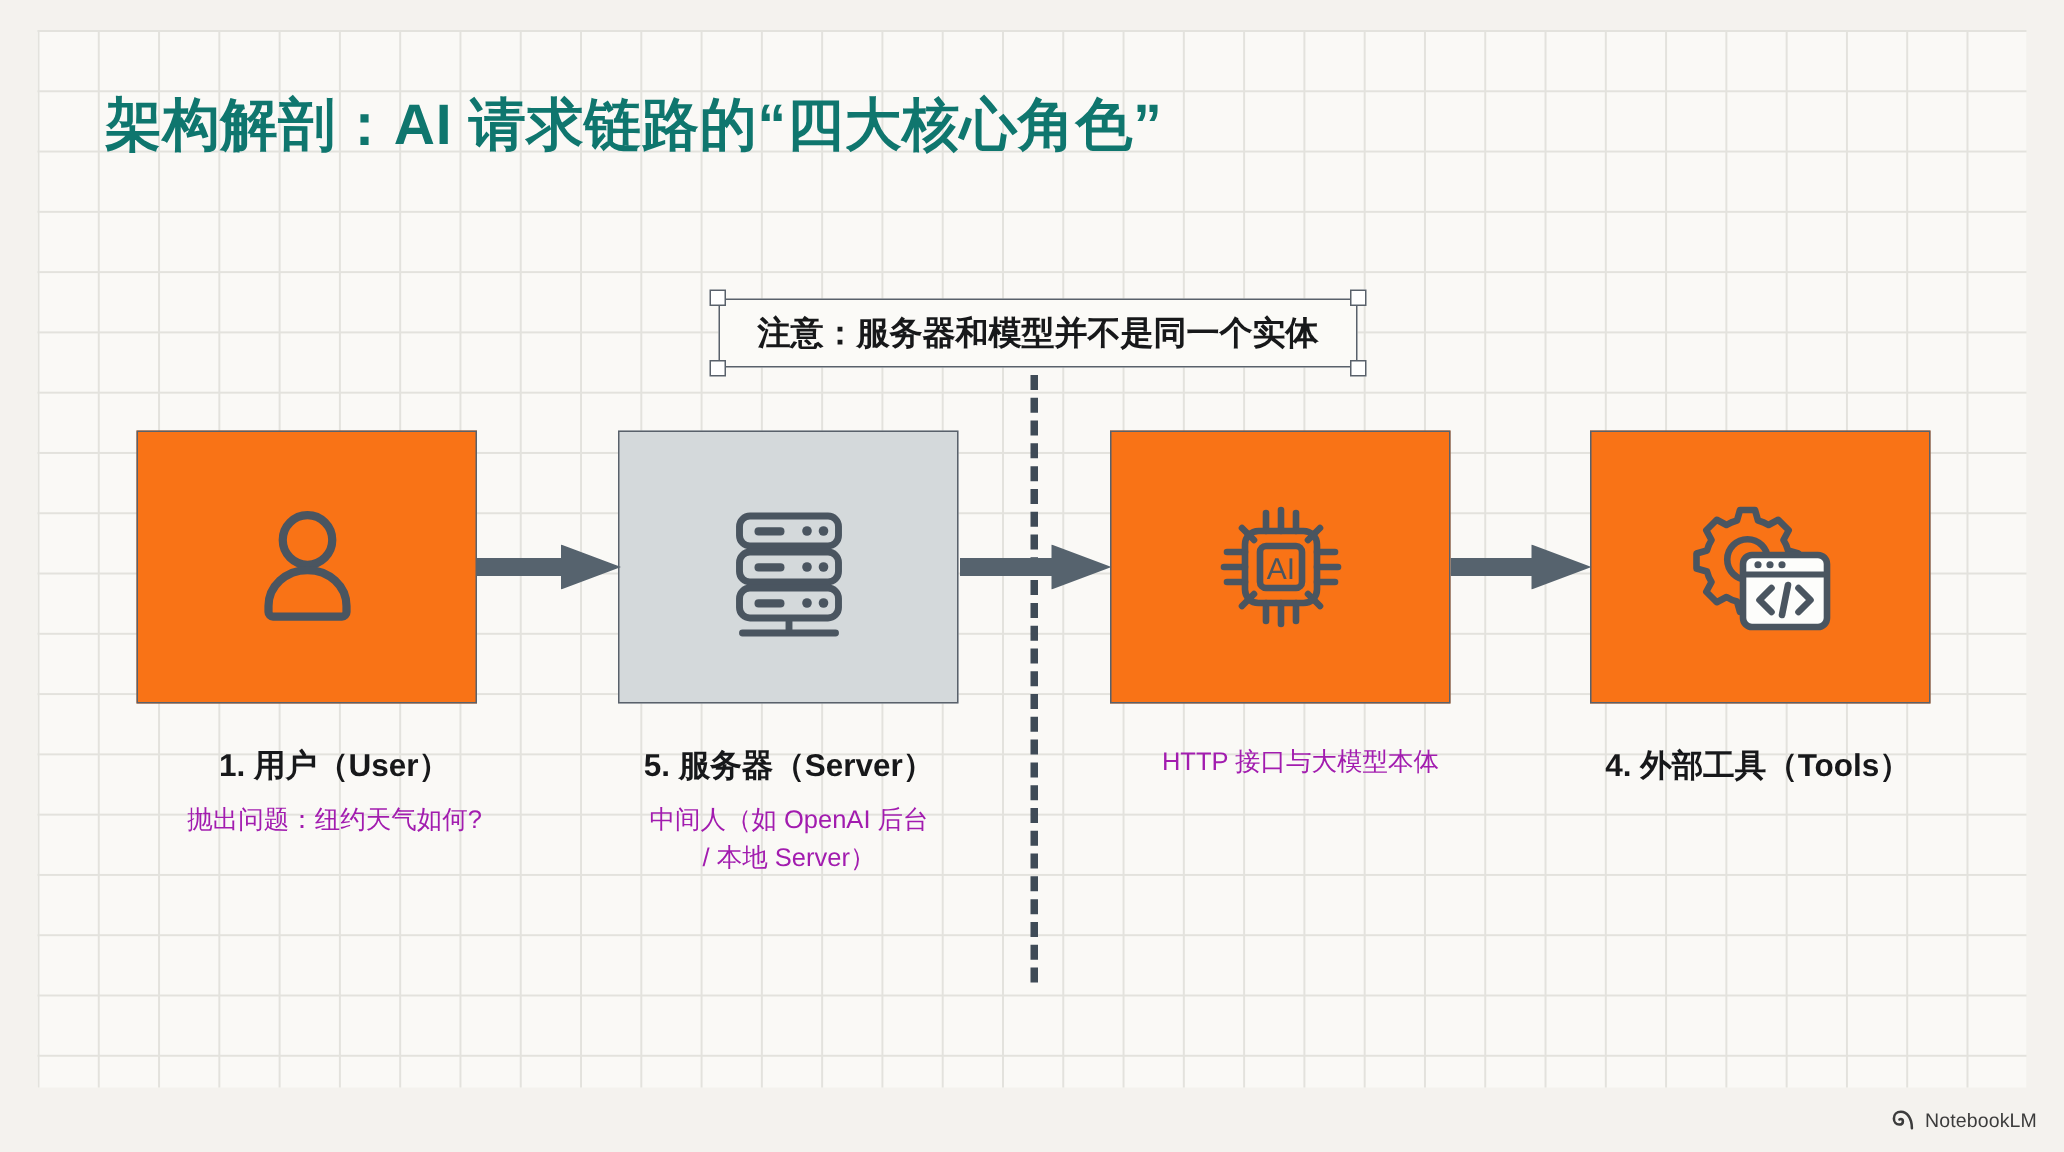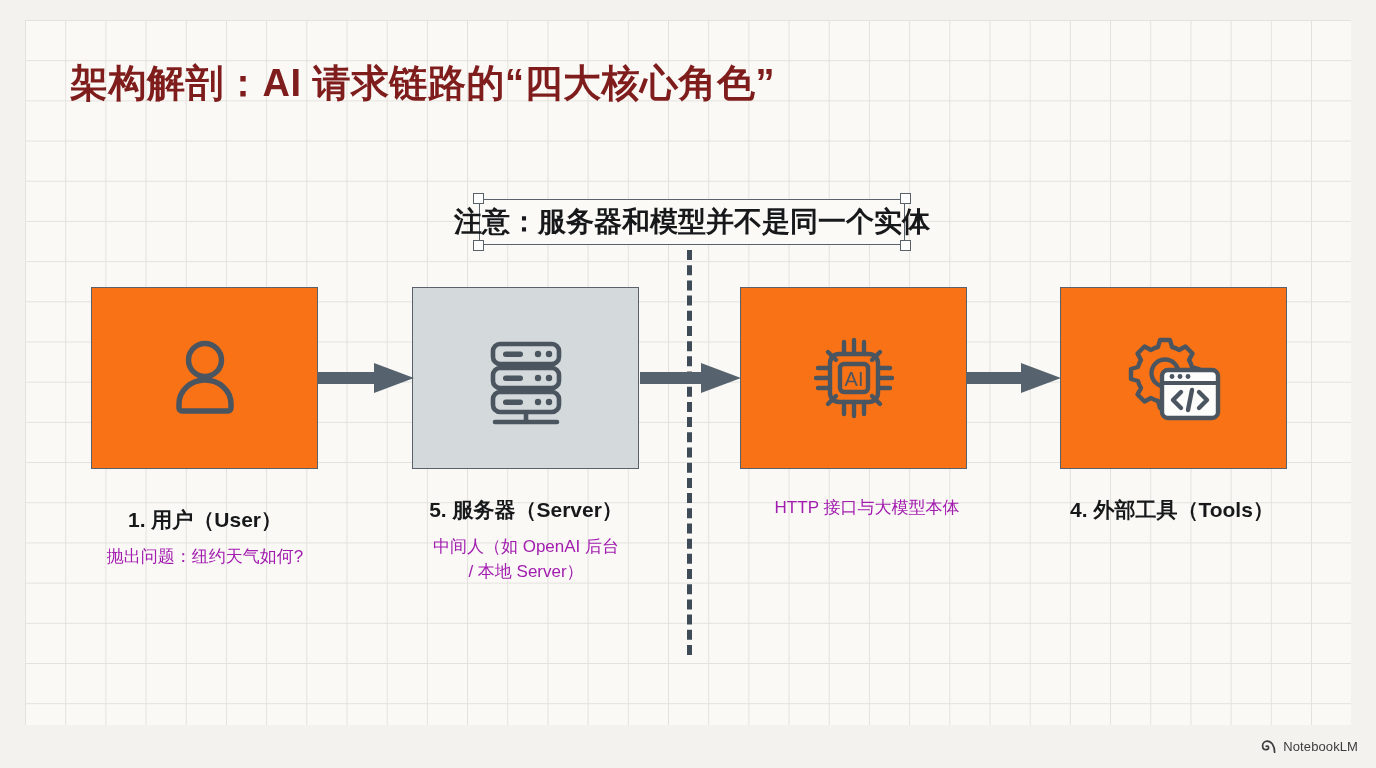--- a/index.html
+++ b/index.html
@@ -39,21 +39,21 @@
   }
 
   
   #title {
     position: absolute;
     left: 70px;
     top: 58px;
     font-size: 38px;
     font-weight: 700;
     letter-spacing: 0.5px;
-    color: #7f1d1d;
+    color: #0f766e;
     white-space: nowrap;
   }
 
   
   #note-wrap {
     position: absolute;
     left: 479px;
     top: 199px;
     width: 426px;
     height: 46px;
@@ -61,21 +61,21 @@
   #note-box {
     position: absolute;
     inset: 0;
     border: 1.4px solid #59616b;
     background: #fbfaf7;
     display: flex;
     align-items: center;
     justify-content: center;
   }
   #note-text {
-    font-size: 28px;
+    font-size: 22px;
     font-weight: 700;
     color: #17181a;
     white-space: nowrap;
   }
   .handle {
     position: absolute;
     width: 11px;
     height: 11px;
     background: #ffffff;
     border: 1.4px solid #59616b;
@@ -127,21 +127,21 @@
   #arrow-3 { left: 967px; width: 94px;  }
   .arrow svg { display: block; width: 100%; height: 100%; }
 
   
   .caption {
     position: absolute;
     top: 496px;
     width: 320px;
     text-align: center;
   }
-  #cap-1 { left: 45px; margin-top: 10px;   }
+  #cap-1 { left: 63px;   }
   #cap-2 { left: 366px;  }
   #cap-3 { left: 707px;  }
   #cap-4 { left: 1012px; }
 
   .cap-title {
     font-size: 21px;
     font-weight: 700;
     color: #17181a;
     white-space: nowrap;
     margin-bottom: 11px;

